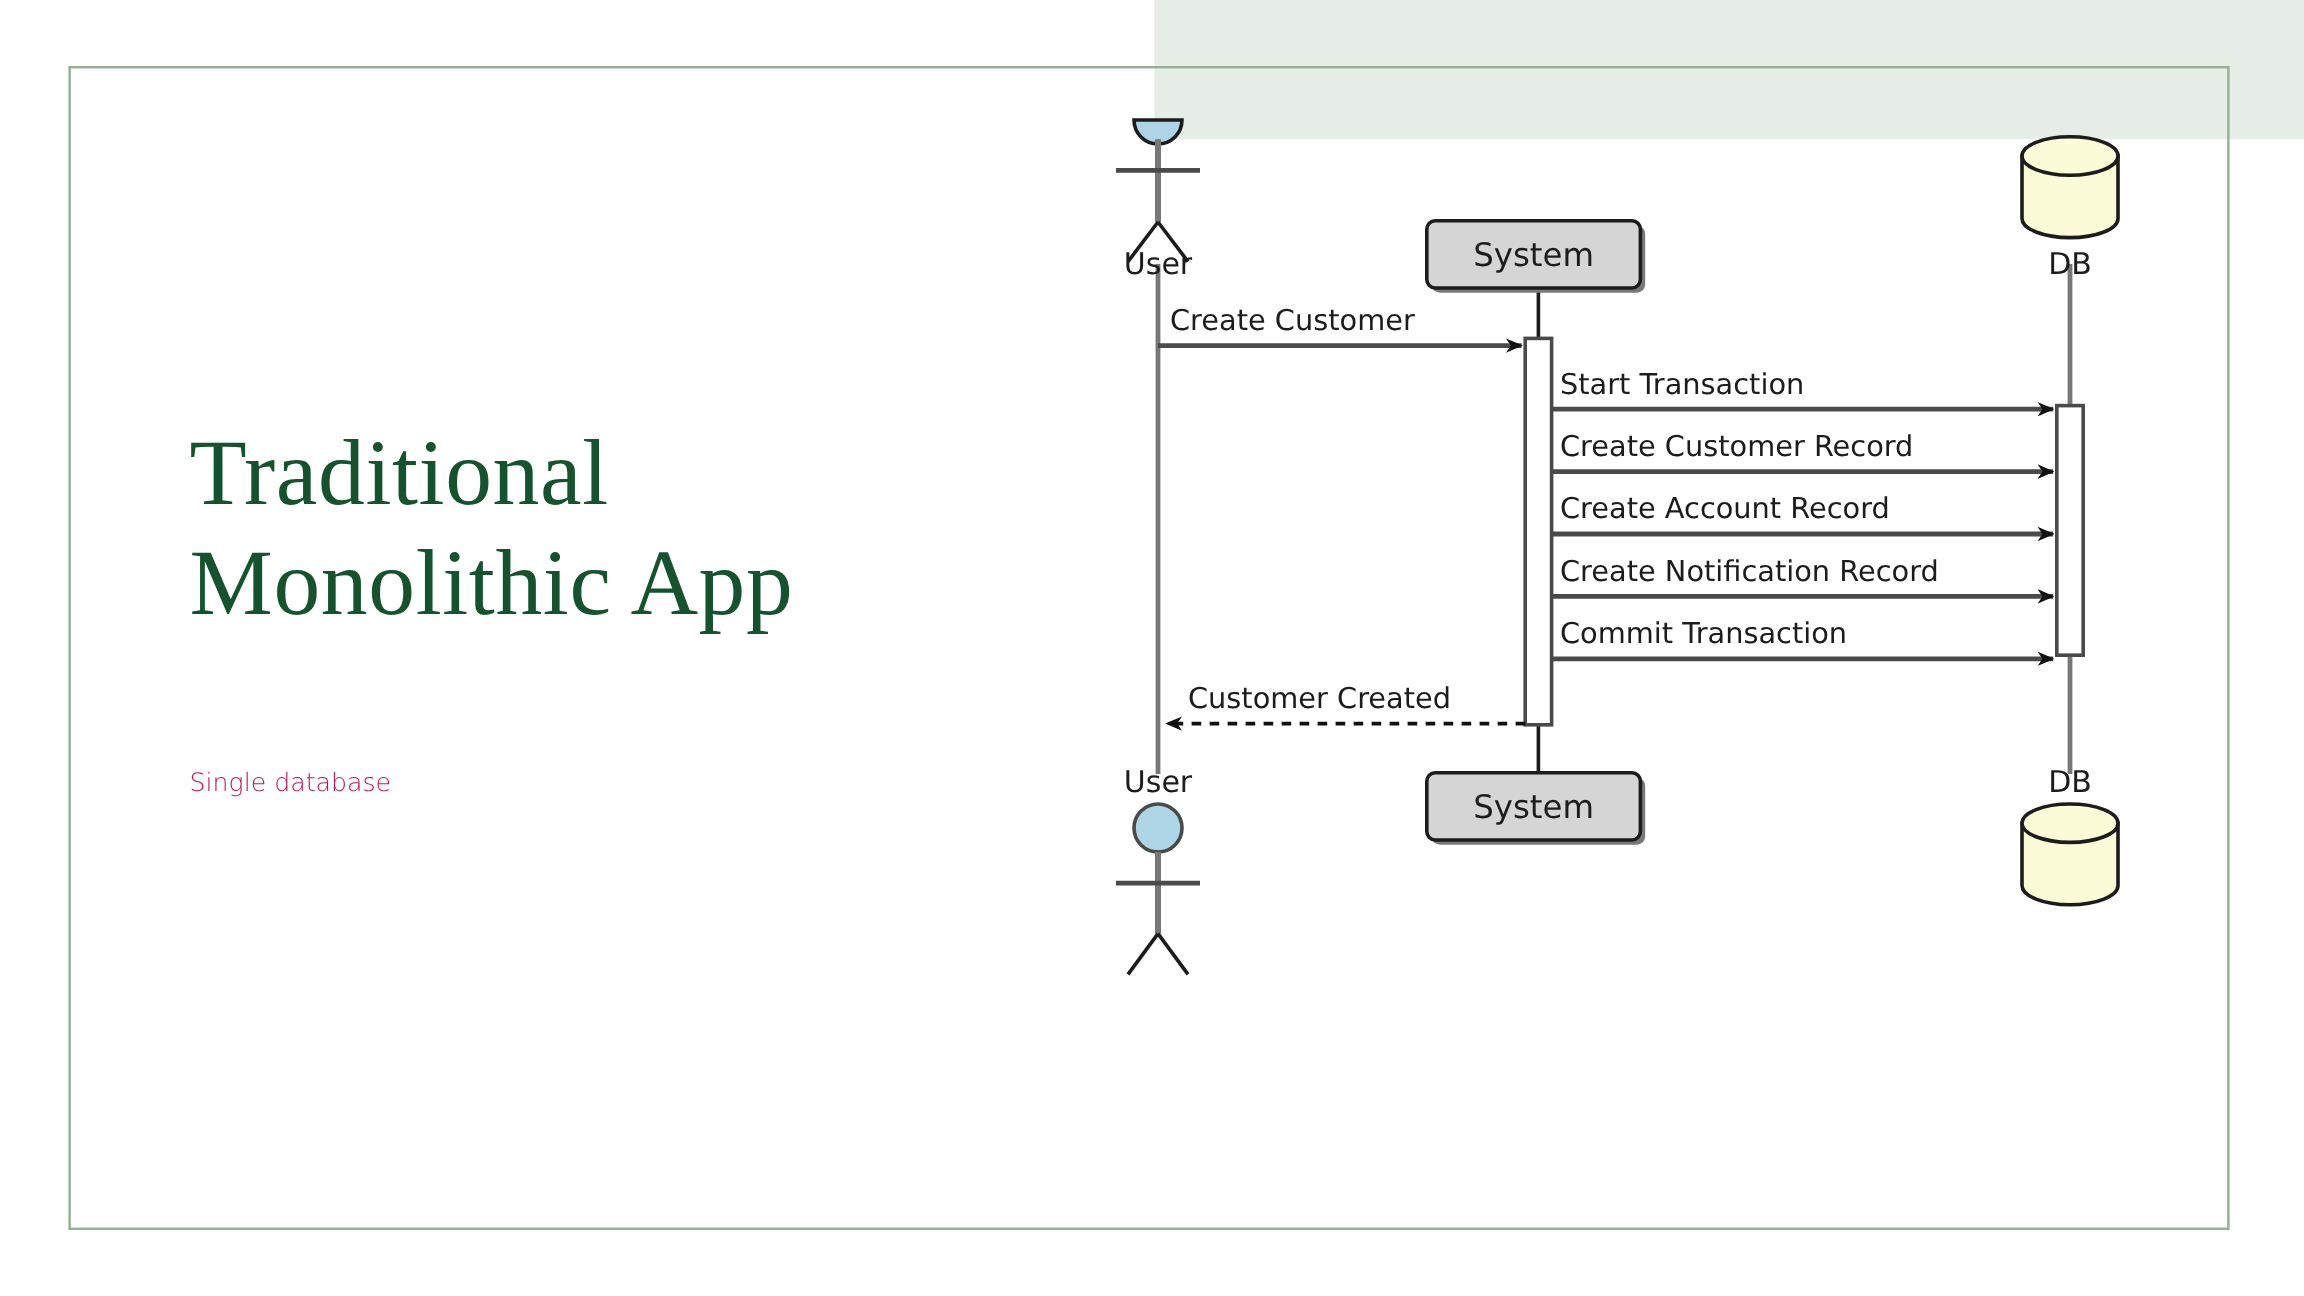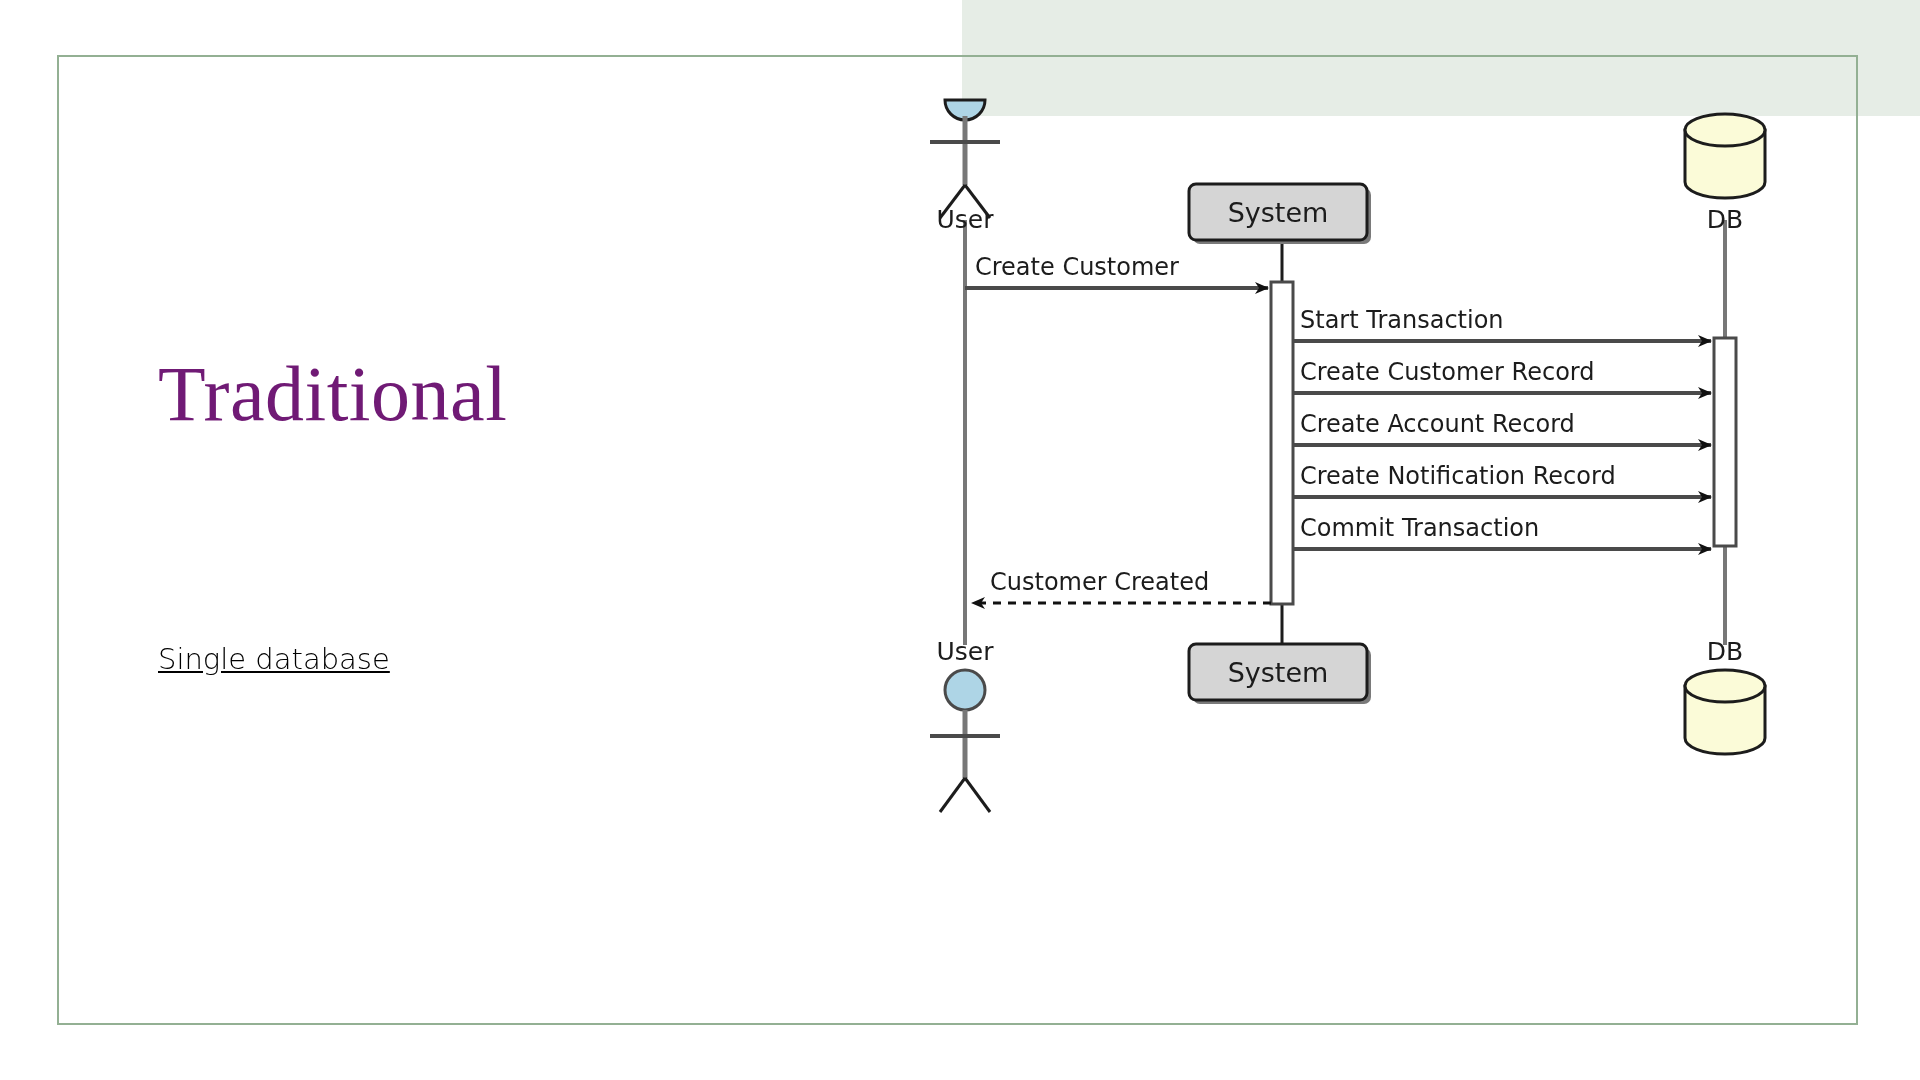--- a/index.html
+++ b/index.html
@@ -41,39 +41,38 @@
   #title-block {
     position: absolute;
     left: 158px;
     top: 348px;
     width: 700px;
   }
   #slide-title {
     font-family: "Liberation Serif", "DejaVu Serif", serif;
     font-size: 78px;
     line-height: 1.18;
-    color: #701a75;
+    color: #14532d;
     font-weight: 400;
     letter-spacing: 0.5px;
     margin: 0;
   }
   #bullets {
     position: absolute;
     left: 158px;
     top: 637px;
     width: 640px;
   }
   .bullet-line {
     font-family: "DejaVu Sans", sans-serif;
-    font-size: 29px;
+    font-size: 21px;
     line-height: 1.52;
-    color: #000000;
+    color: #be185d;
     font-weight: 300;
     white-space: nowrap;
-    text-decoration: underline;
   }
   #diagram-wrap {
     position: absolute;
     left: 860px;
     top: 100px;
     width: 1010px;
     height: 830px;
   }
   svg { display: block; overflow: visible; }
   .dg-label {
@@ -96,20 +95,21 @@
 <body>
 
 <div id="slide">
 
   <div id="accent-band"></div>
   <div id="slide-frame"></div>
 
   <div id="title-block">
     <div id="slide-title">
       <div>Traditional</div>
+      <div>Monolithic App</div>
     </div>
   </div>
 
   <div id="bullets">
     <div class="bullet-line">Single database</div>
   </div>
 
   <div id="diagram-wrap">
     <svg width="1010" height="830" viewBox="0 0 1010 830" xmlns="http://www.w3.org/2000/svg">
       <defs>

